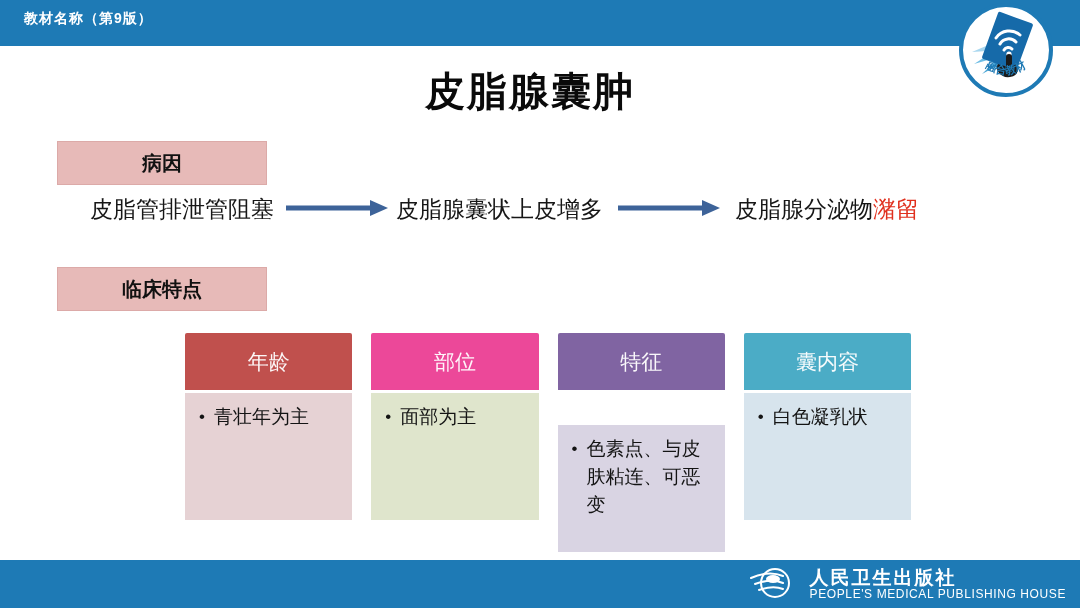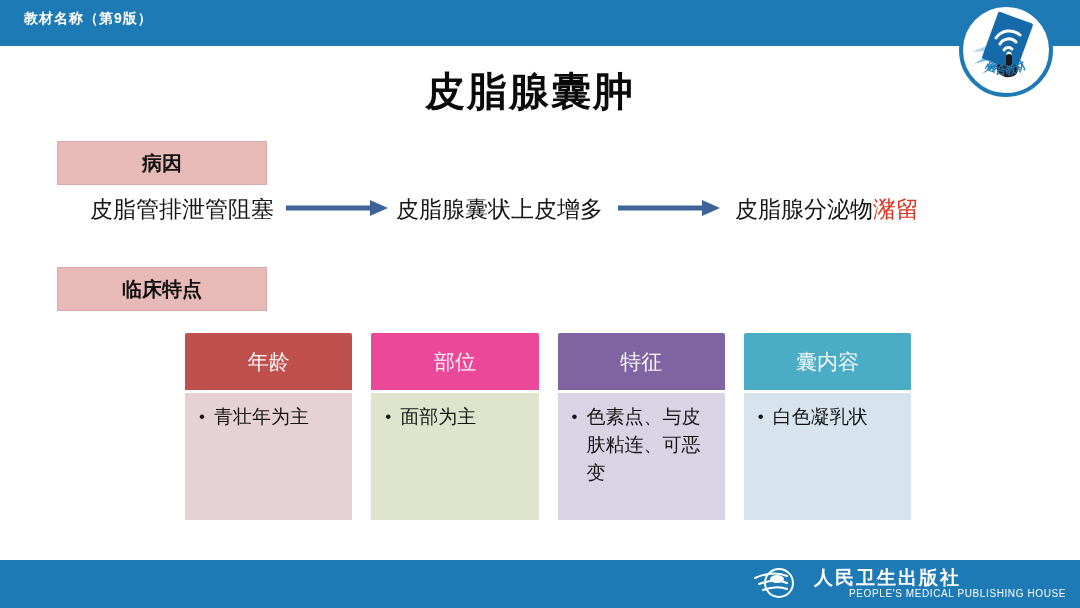--- a/index.html
+++ b/index.html
@@ -82,21 +82,21 @@
   .footbar {
     position: absolute; left: 0; top: 560px; width: 1080px; height: 48px;
     background: var(--bar, #1e7ab5);
   }
   .publisher {
     position: absolute; right: 14px; top: 4px;
     display: flex; align-items: center; gap: 17px; color: #ffffff;
   }
   .pub-logo { width: 44px; height: 38px; }
   .pub-cn { font-size: 19px; font-weight: bold; letter-spacing: 2px; line-height: 22px; }
-  .pub-en { font-size: 10px; letter-spacing: 0.6px; line-height: 10px; margin-left: 35px; }
+  .pub-en { font-size: 12px; letter-spacing: 0.6px; line-height: 10px; }
 </style>
 </head>
 <body>
 
 <div class="slide">
 
   <div class="topbar">
     <div class="topbar-label">教材名称（第9版）</div>
   </div>
 
@@ -163,21 +163,21 @@
     <div class="col">
       <div class="col-header" style="background: #ec4899;">部位</div>
       <div class="col-body" style="background: rgb(223, 229, 204);">
         <div class="bullet">
             <span>面部为主</span>
           </div>
       </div>
     </div>
     <div class="col">
       <div class="col-header" style="background: rgb(128, 100, 162);">特征</div>
-      <div class="col-body" style="background: rgb(217, 212, 227);">
+      <div class="col-body" style="background: rgb(217, 212, 227); margin-top: 32px;">
         <div class="bullet">
             <span>色素点、与皮肤粘连、可恶变</span>
           </div>
       </div>
     </div>
     <div class="col">
       <div class="col-header" style="background: rgb(75, 172, 198);">囊内容</div>
       <div class="col-body" style="background: rgb(215, 228, 237);">
         <div class="bullet">
             <span>白色凝乳状</span>

